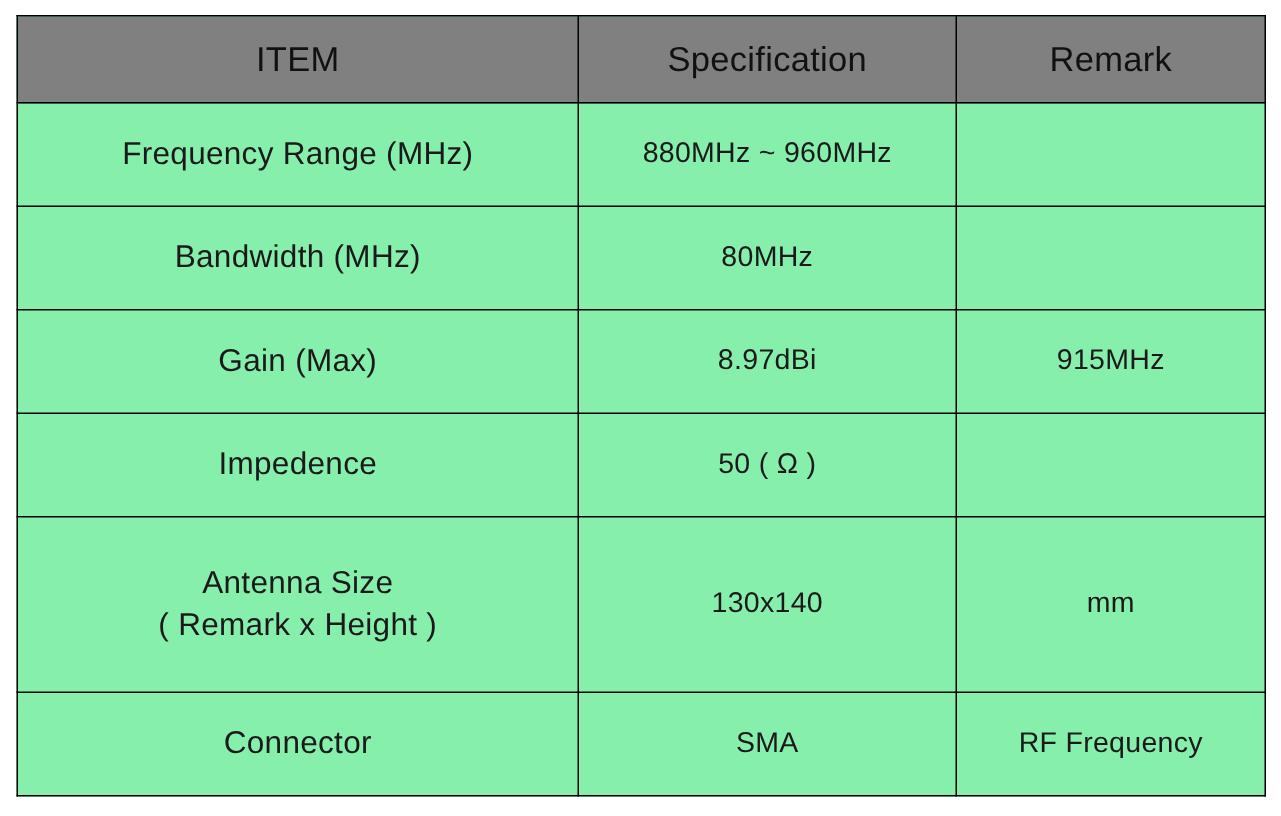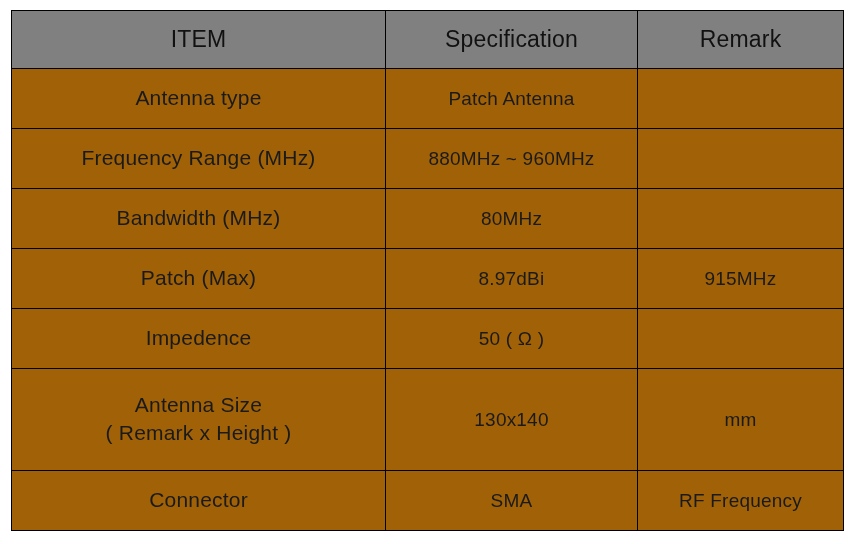--- a/index.html
+++ b/index.html
@@ -19,21 +19,21 @@
     top: 10px;
     width: 832px;
     height: 521px;
     box-sizing: border-box;
   }
   table.spec-table {
     border-collapse: collapse;
     width: 832px;
     height: 521px;
     table-layout: fixed;
-    background: #a16207;
+    background: #86efac;
   }
   table.spec-table col.c-item     { width: 374px; }
   table.spec-table col.c-spec     { width: 252px; }
   table.spec-table col.c-remark   { width: 206px; }
 
   table.spec-table th,
   table.spec-table td {
     border: 1px solid #000000;
     text-align: center;
     vertical-align: middle;
@@ -79,41 +79,36 @@
     </colgroup>
     <thead>
       <tr>
         <th>ITEM</th>
         <th>Specification</th>
         <th>Remark</th>
       </tr>
     </thead>
     <tbody>
 
-      <tr>
-        <td class="item-cell">Antenna type</td>
-        <td class="spec-cell">Patch Antenna</td>
-        <td class="remark-cell"></td>
-      </tr>
 
       <tr>
         <td class="item-cell">Frequency Range (MHz)</td>
         <td class="spec-cell">880MHz ~ 960MHz</td>
         <td class="remark-cell"></td>
       </tr>
 
       <tr>
         <td class="item-cell">Bandwidth (MHz)</td>
         <td class="spec-cell">80MHz</td>
         <td class="remark-cell"></td>
       </tr>
 
 
       <tr>
-        <td class="item-cell">Patch (Max)</td>
+        <td class="item-cell">Gain (Max)</td>
         <td class="spec-cell">8.97dBi</td>
         <td class="remark-cell">915MHz</td>
       </tr>
 
       <tr>
         <td class="item-cell">Impedence</td>
         <td class="spec-cell">50 ( Ω )</td>
         <td class="remark-cell"></td>
       </tr>
 

